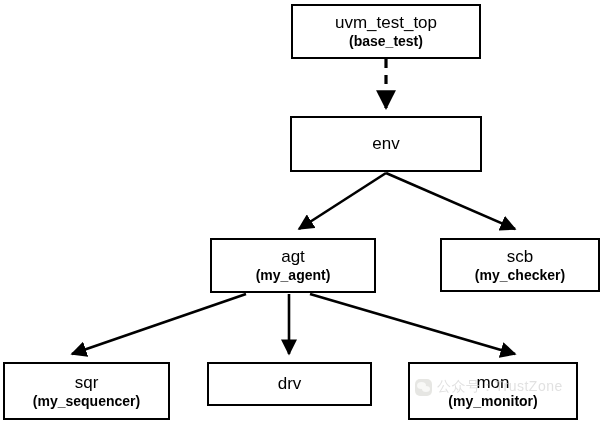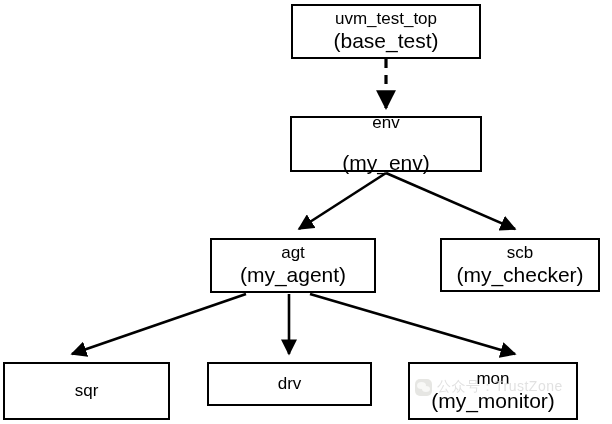--- a/index.html
+++ b/index.html
@@ -33,22 +33,23 @@
     justify-content: center;
     line-height: 1.18;
     color: #000000;
     z-index: 3;
   }
   .node .line1 {
     font-size: 17px;
     white-space: nowrap;
   }
   .node .line2 {
-    font-size: 21px;
+    font-size: 14px;
     white-space: nowrap;
+    font-weight: bold;
   }
   
   #watermark {
     position: absolute;
     left: 415px;
     top: 378px;
     display: flex;
     align-items: center;
     gap: 5px;
     z-index: 5;
@@ -114,35 +115,35 @@
     <line x1="310" y1="294" x2="515" y2="354" stroke="#000000" stroke-width="2.6" marker-end="url(#arrowhead)"></line>
   </svg>
 
   <div class="node" id="node-uvm_test_top" style="left:291px; top:4px; width:190px; height:55px;">
     <span class="line1">uvm_test_top</span>
     <span class="line2">(base_test)</span>
   </div>
 
   <div class="node" id="node-env" style="left:290px; top:116px; width:192px; height:56px;gap:18px;">
     <span class="line1">env</span>
-    <span class="line2">(my_env)</span>
   </div>
 
   <div class="node" id="node-scb" style="left:440px; top:238px; width:160px; height:54px;">
     <span class="line1">scb</span>
     <span class="line2">(my_checker)</span>
   </div>
 
   <div class="node" id="node-agt" style="left:210px; top:238px; width:166px; height:55px;">
     <span class="line1">agt</span>
     <span class="line2">(my_agent)</span>
   </div>
 
   <div class="node" id="node-sqr" style="left:3px; top:362px; width:167px; height:58px;align-items:center;">
     <span class="line1">sqr</span>
+    <span class="line2">(my_sequencer)</span>
   </div>
 
   <div class="node" id="node-drv" style="left:207px; top:362px; width:165px; height:44px;">
     <span class="line1">drv</span>
   </div>
 
   <div class="node" id="node-mon" style="left:408px; top:362px; width:170px; height:58px;">
     <span class="line1">mon</span>
     <span class="line2">(my_monitor)</span>
   </div>

